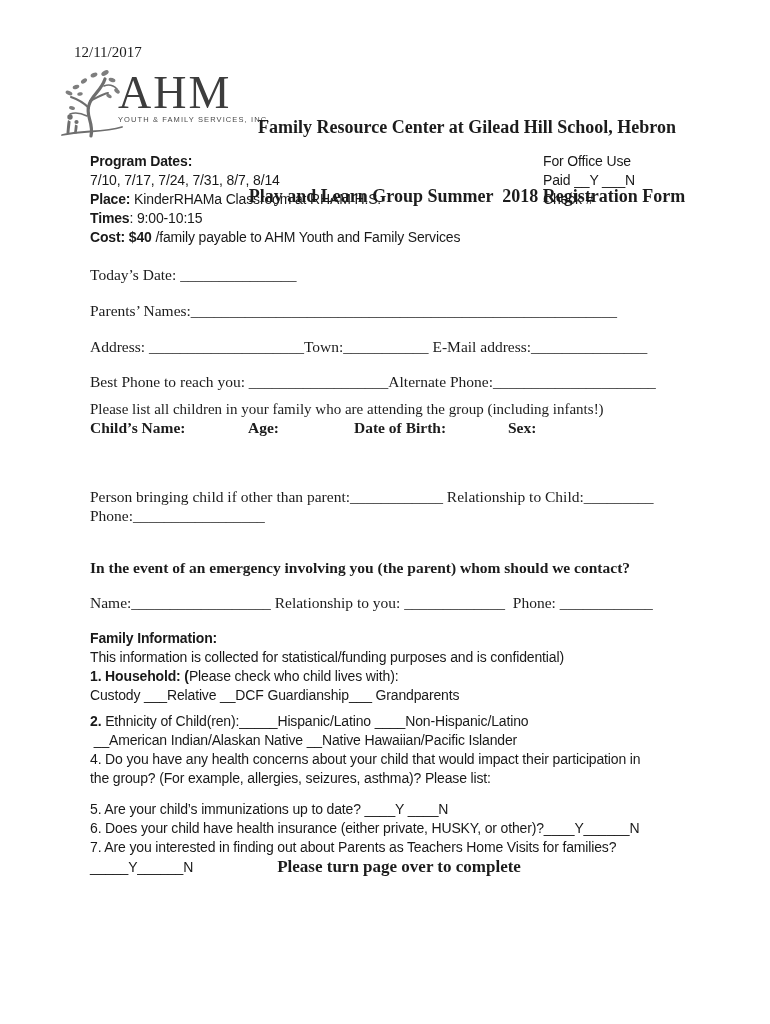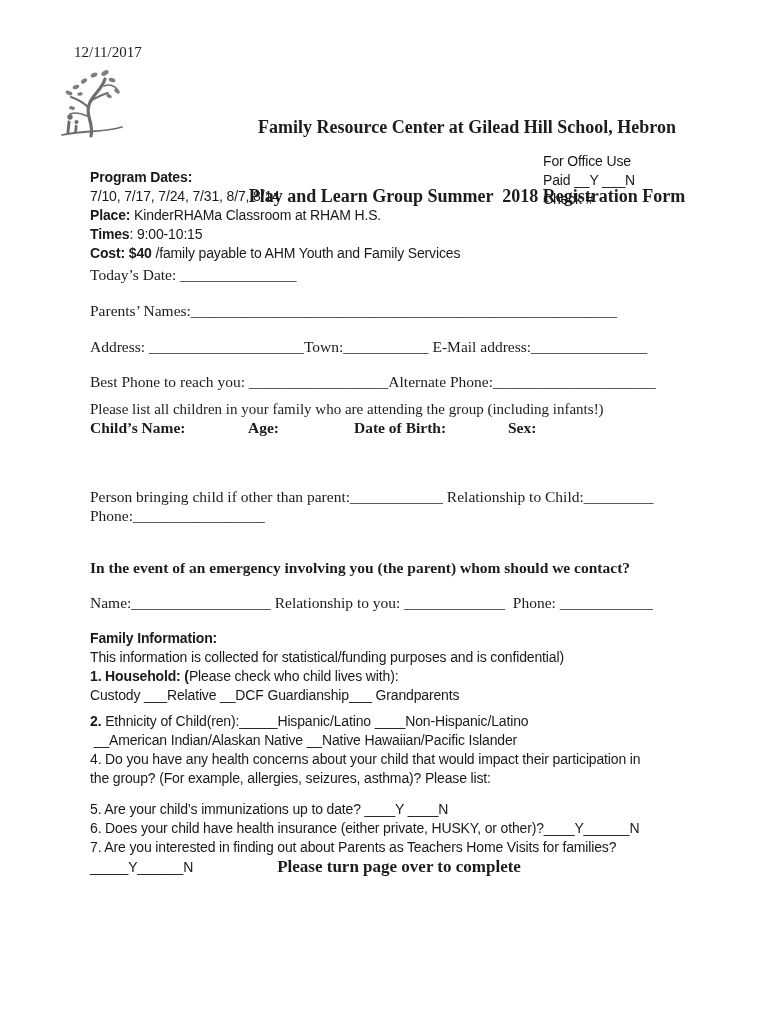--- a/index.html
+++ b/index.html
@@ -34,21 +34,21 @@
     color:#4a4a4a;margin-top:1px;white-space:pre;
   }
 
   #form-title{
     top:70px;left:246px;width:442px;
     text-align:center;font-weight:bold;
     font-size:18px;line-height:23px;white-space:pre;
   }
 
   
-  #program-block{top:152px;left:90px;margin-top:16px;}
+  #program-block{top:152px;left:90px;}
   #office-block{top:152px;left:543px;}
 
   
   #f-today{top:266px;left:90px;}
   #f-parents{top:302px;left:90px;}
   #f-address{top:338px;left:90px;}
   #f-bestphone{top:373px;left:90px;}
   #children-intro{top:401px;left:90px;}
   #child-headers{top:419px;left:90px;display:flex;font-weight:bold;font-size:15.5px;white-space:pre;}
   #child-headers .col1{width:158px;}
@@ -99,20 +99,24 @@
         <ellipse cx="12" cy="44" rx="3" ry="1.8" transform="rotate(15 12 44)"></ellipse>
         <ellipse cx="20" cy="30" rx="2.8" ry="1.7" transform="rotate(-10 20 30)"></ellipse>
       </g>
       <g fill="#6e6e6e">
         <circle cx="10" cy="53" r="2.7"></circle>
         <path d="M8,56 C7,60 7,64 6.5,69 L9.4,69 C9.8,64 10.4,60.5 10.6,57.5 Z"></path>
         <circle cx="16.5" cy="58" r="2.1"></circle>
         <path d="M15,60.5 C14.5,63.5 14.5,66.5 14,69.5 L16.6,69.5 C17.1,66.5 17.6,63.5 17.6,61.5 Z"></path>
       </g>
     </svg>
+    <div class="logo-text">
+      <div class="logo-acronym">AHM</div>
+      <div class="logo-tagline">YOUTH &amp; FAMILY SERVICES, INC.</div>
+    </div>
   </div>
 
   <div id="form-title" class="abs">
     <div>Family Resource Center at Gilead Hill School, Hebron</div>
     <div>Play and Learn Group Summer  2018 Registration Form</div>
   </div>
 
   <div id="program-block" class="abs">
     <div class="sans"><span class="b">Program Dates:</span></div>
     <div class="sans">7/10, 7/17, 7/24, 7/31, 8/7, 8/14</div>

